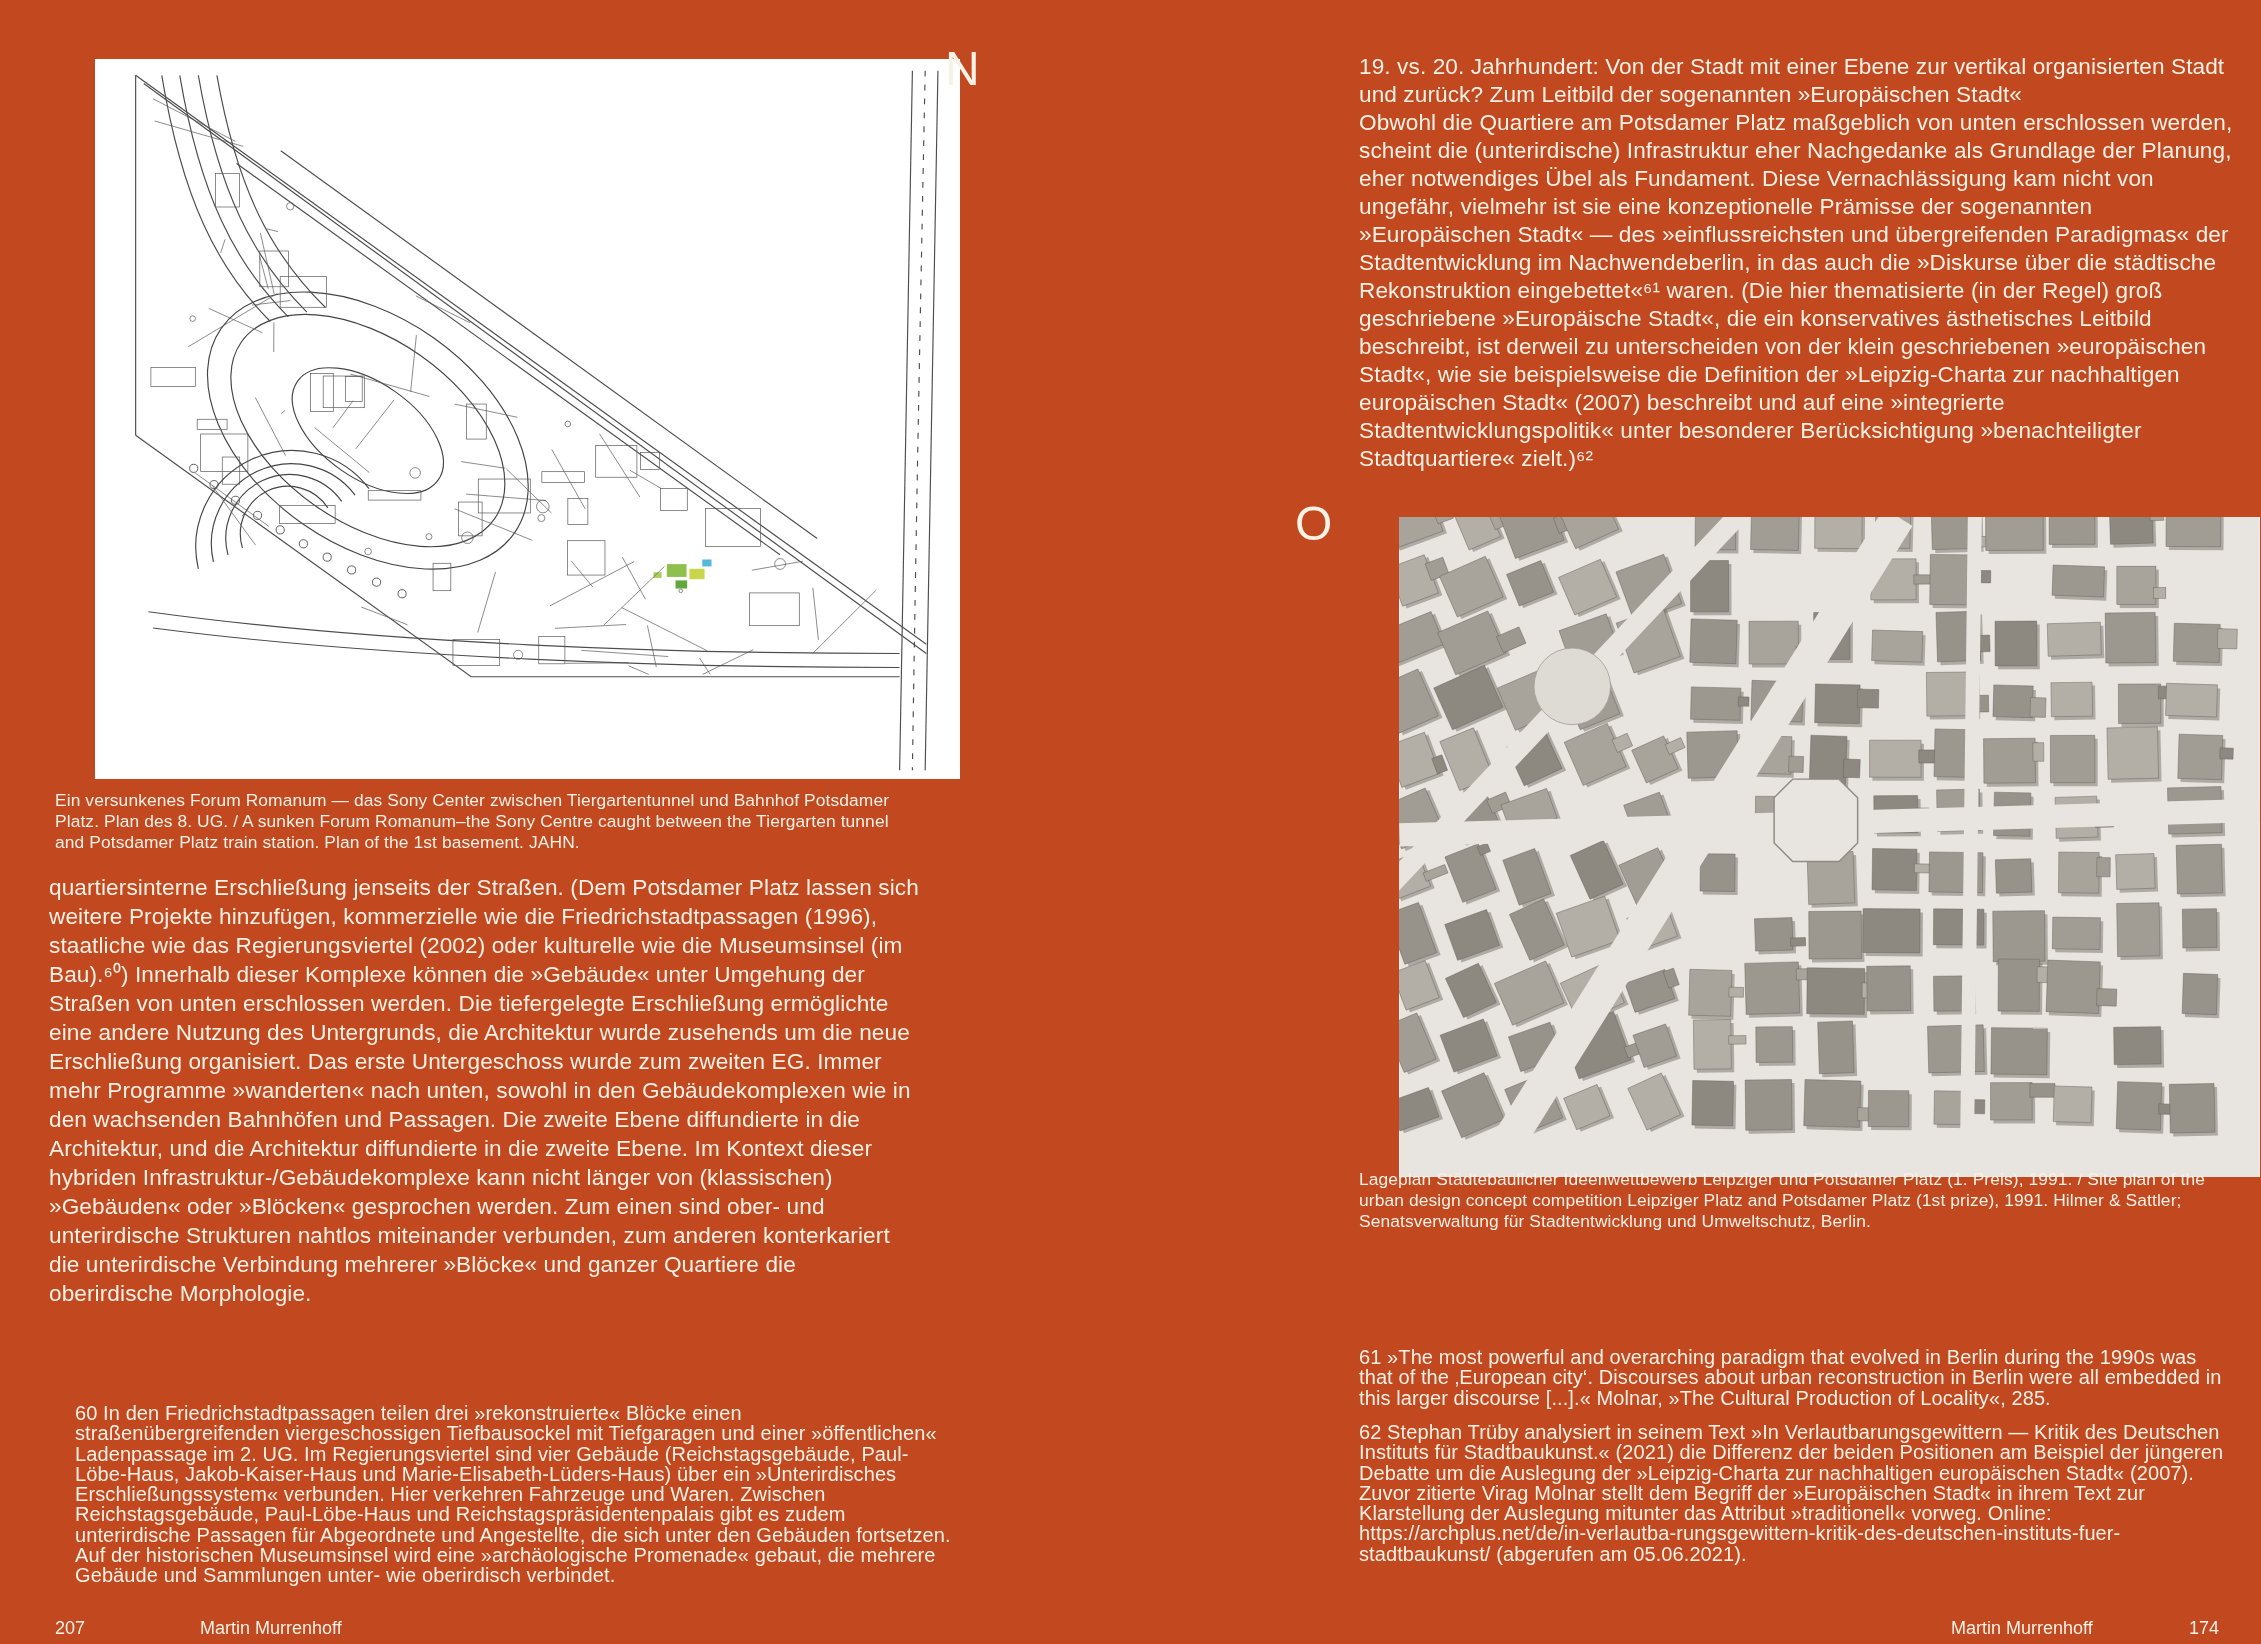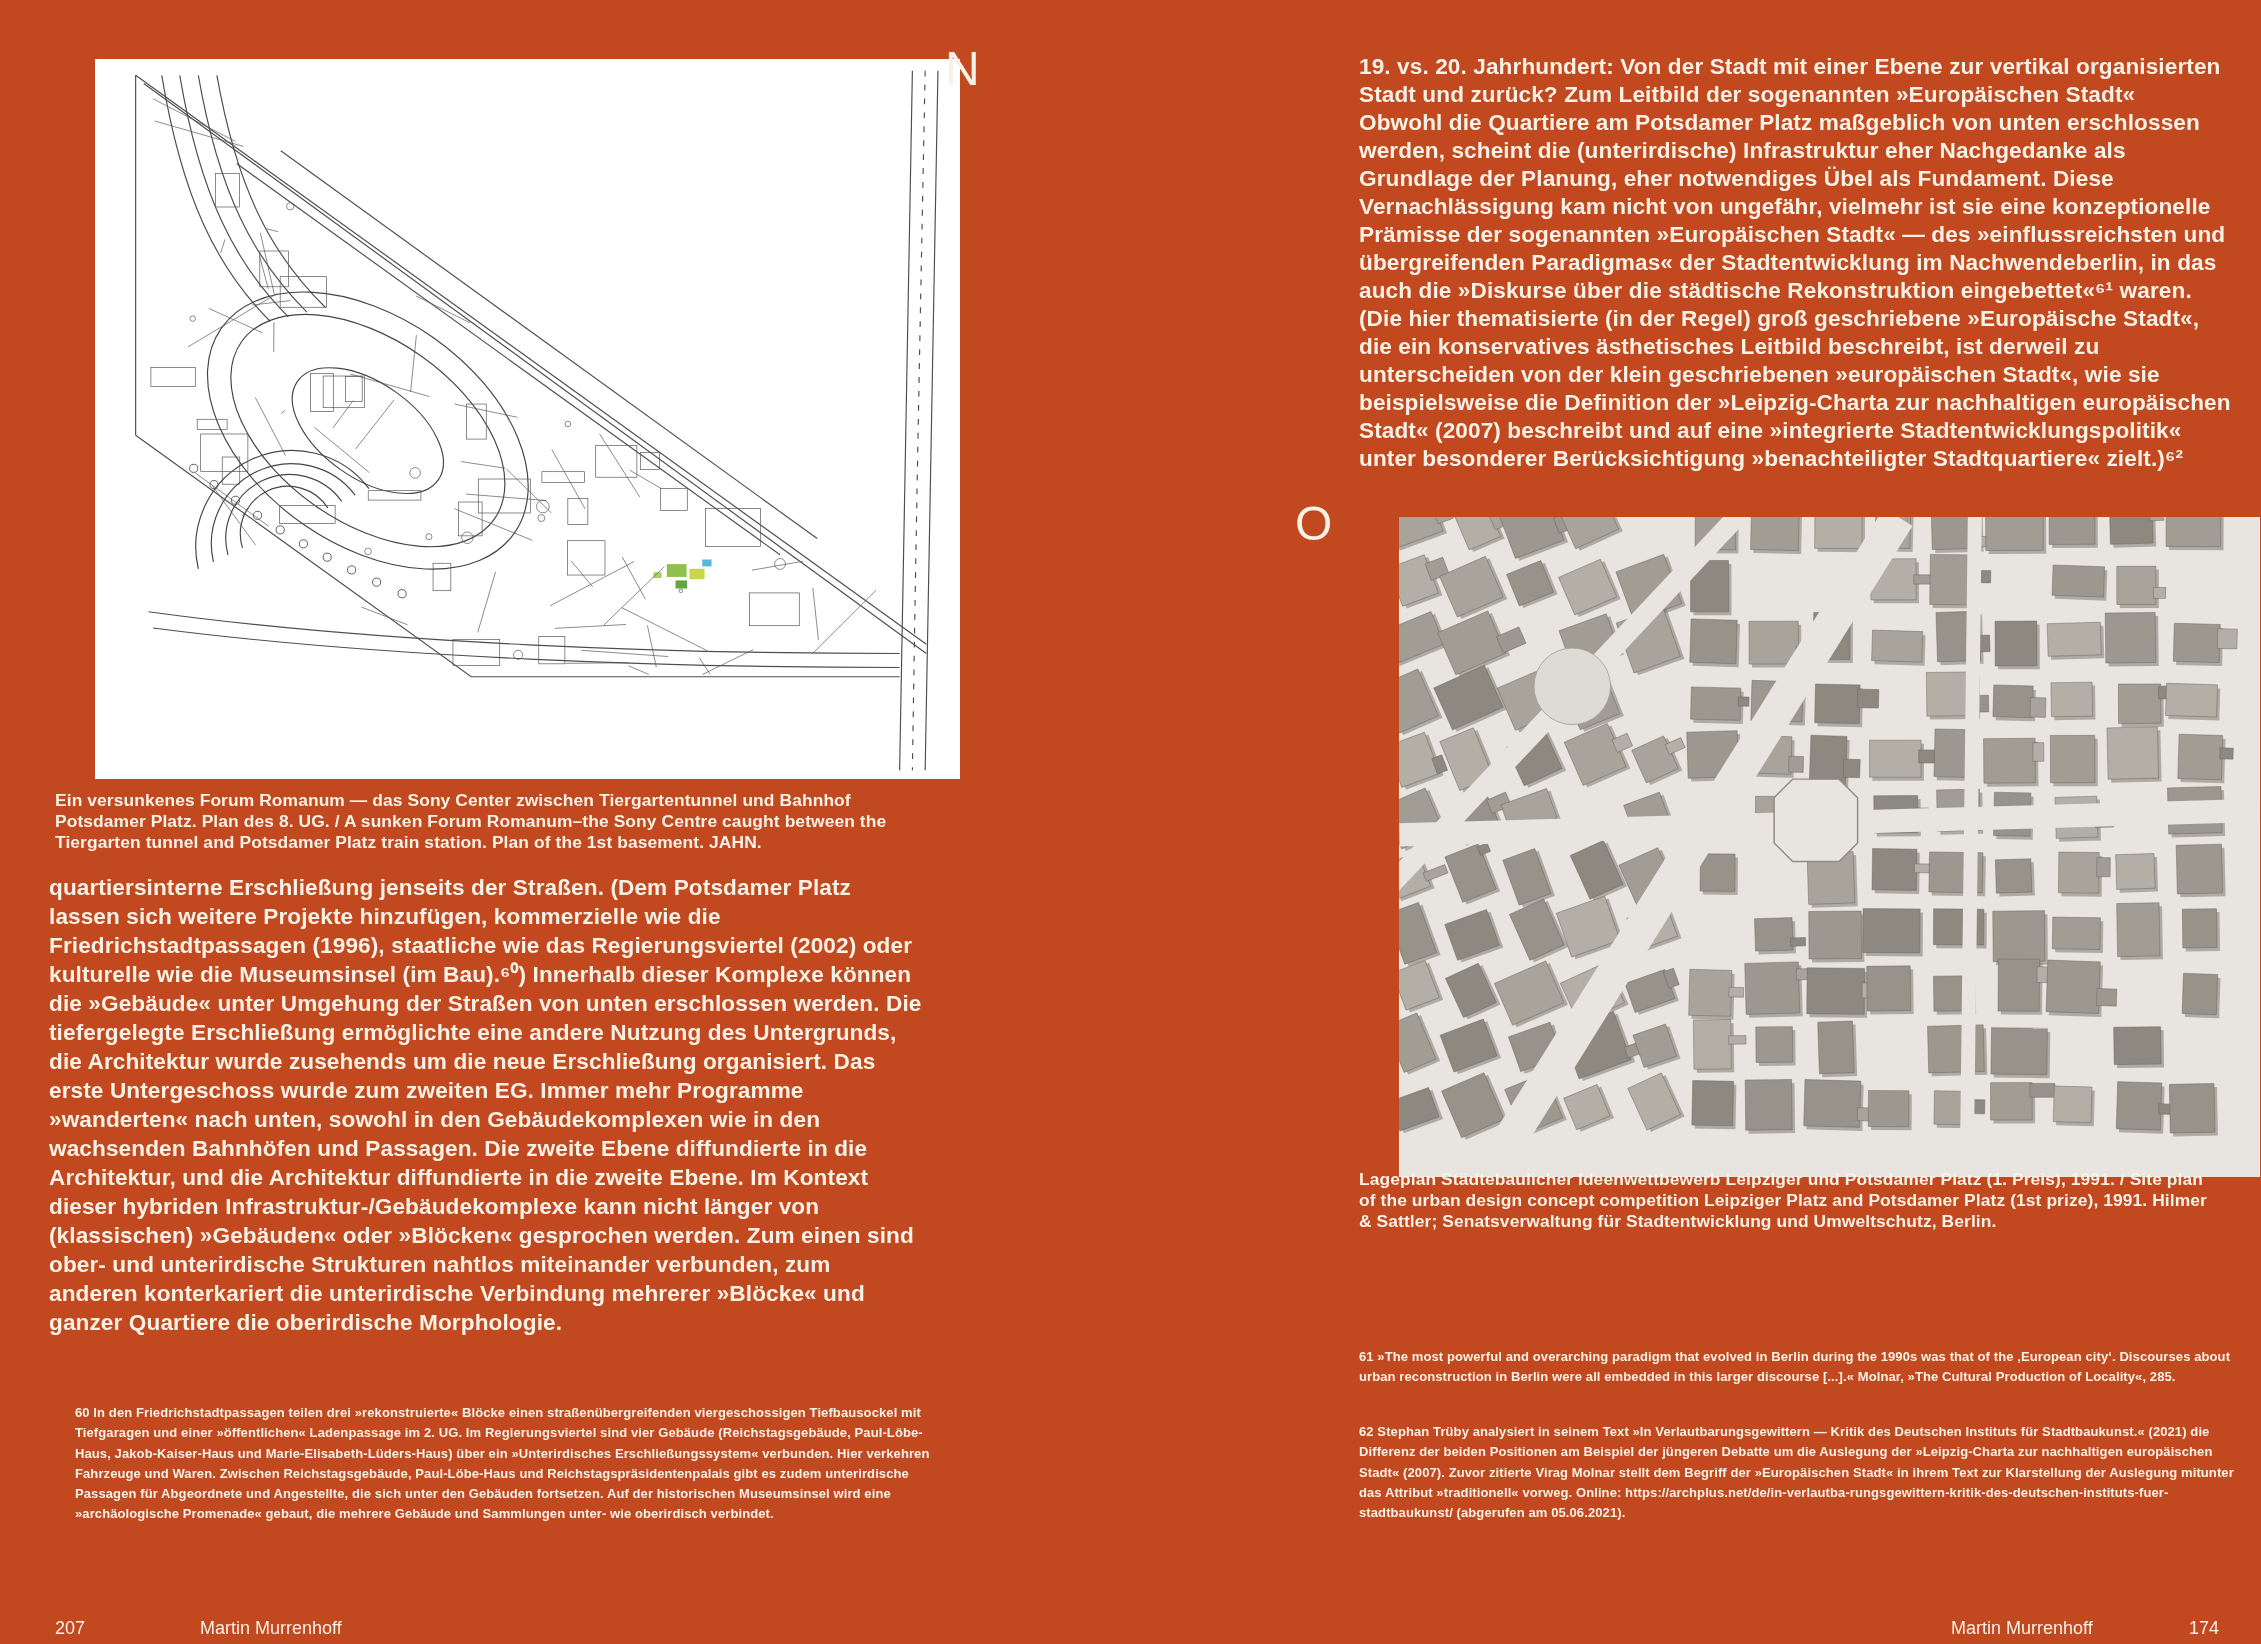--- a/index.html
+++ b/index.html
@@ -4,34 +4,34 @@
 <style>
   html,body{margin:0;padding:0;background:#c1481f;}
   .spread{
     position:relative;
     width:2261px;height:1644px;
     background:#c1481f;
     font-family:"Liberation Sans",sans-serif;
     color:#f8f1e6;
     overflow:hidden;
   }
-  p{margin:0;font-weight:bold;}
+  p{margin:0;}
   .figure{position:absolute;background:#ffffff;overflow:hidden;}
   #fig-left{left:55px;top:50px;width:865px;height:720px;}
   #fig-right{left:1359px;top:508px;width:861px;height:660px;}
   .fig-label{position:absolute;font-size:48px;line-height:48px;color:#f8f1e6;}
   #label-n{left:945px;top:45px;}
   #label-o{left:1295px;top:500px;}
   .caption{position:absolute;font-size:17.4px;line-height:21px;letter-spacing:0.1px;}
   #caption-left{left:55px;top:790px;width:847px;}
   #caption-right{left:1359px;top:1169px;width:859px;}
   .bodytext{position:absolute;font-size:22.6px;line-height:29px;letter-spacing:0.1px;}
   #body-left{left:49px;top:873px;width:876px;}
   #col-right-top{left:1359px;top:53px;width:876px;font-size:22.6px;line-height:28px;letter-spacing:0.1px;position:absolute;}
-  .footnote{position:absolute;font-size:13px;line-height:20.3px;letter-spacing:0.1px;}
+  .footnote{position:absolute;font-size:20px;line-height:20.3px;letter-spacing:0.1px;}
   #fn-60{left:55px;top:1403px;width:876px;margin-left:20px;}
   #fn-61{left:1359px;top:1347px;width:876px;}
   #fn-62{left:1359px;top:1422px;width:876px;}
   .footer-item{position:absolute;top:1618px;font-size:18px;line-height:21px;}
   #pageno-left{left:55px;}
   #author-left{left:200px;}
   #author-right{left:1951px;}
   #pageno-right{left:2141px;width:78px;text-align:right;}
   svg{display:block;width:100%;height:100%;}
 </style>

